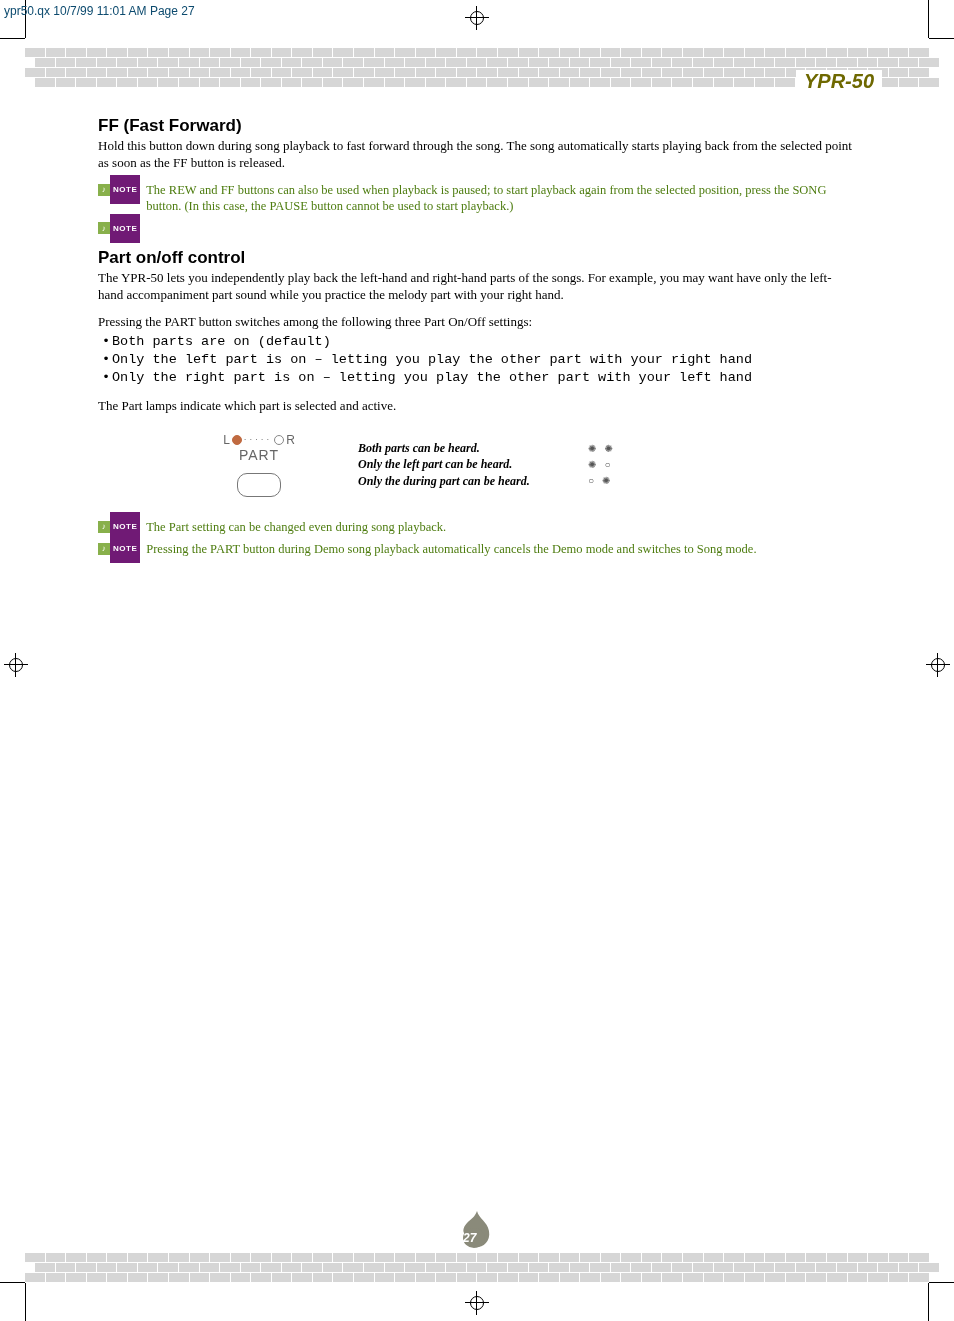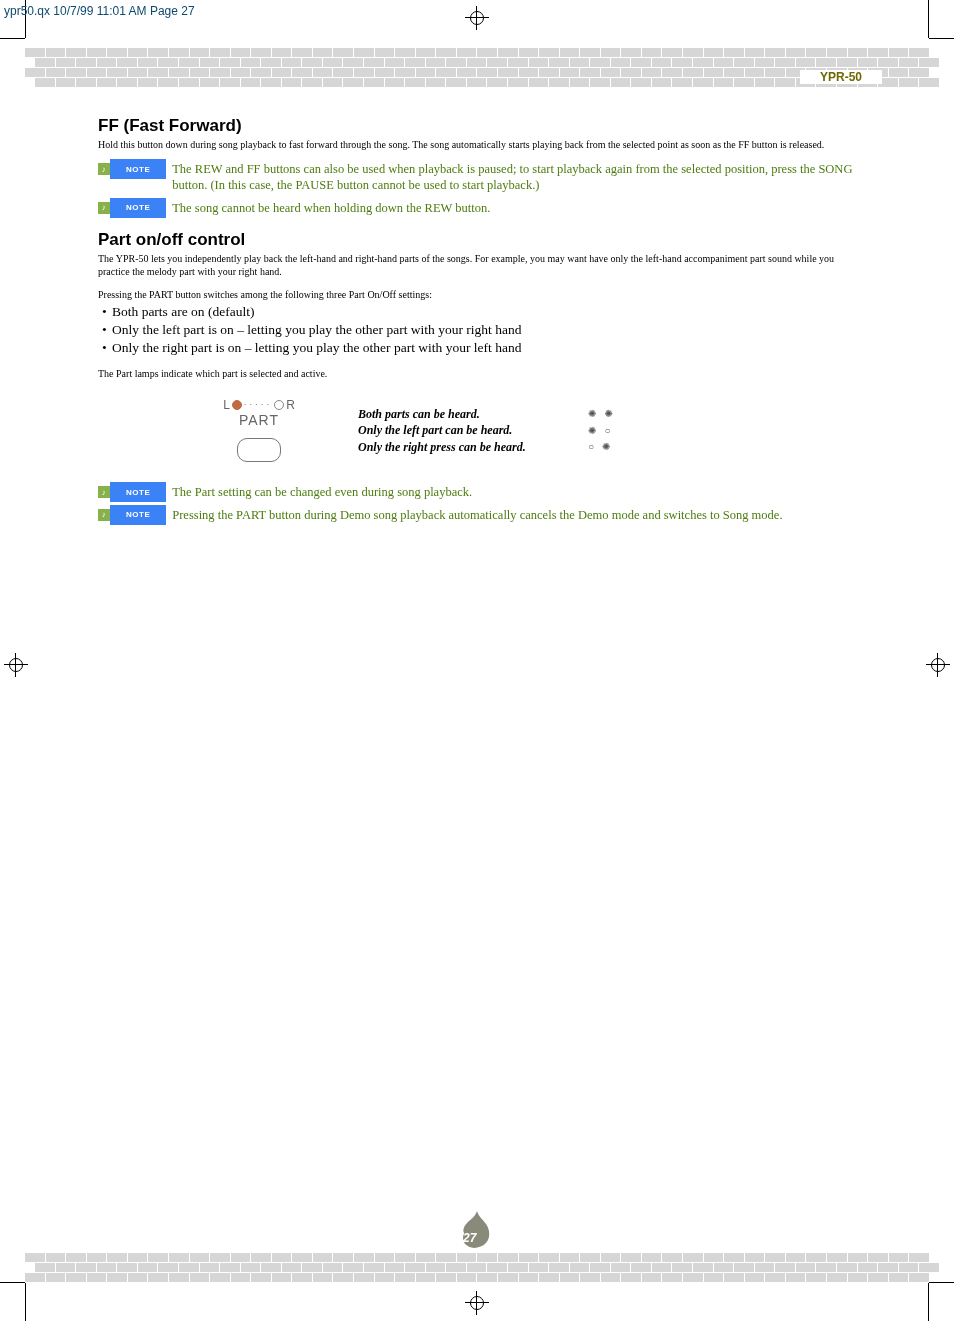--- a/index.html
+++ b/index.html
@@ -80,43 +80,44 @@
   .brick-band .brick-row + .brick-row {
     margin-top: 1px;
   }
 
   .model-label {
     position: absolute;
     right: 72px;
     top: 70px;
     font-family: Arial, Helvetica, sans-serif;
     font-weight: 800;
-    font-size: 12px;
+    font-size: 20px;
     color: #6e6800;
     background: #fff;
-    padding: 0 20px;
+    padding: 0 8px;
+    font-style: italic;
   }
 
   .page-content {
     position: absolute;
     left: 98px;
     right: 100px;
     top: 116px;
   }
 
   h2.section {
     font-family: Arial, Helvetica, sans-serif;
     font-weight: 800;
     color: #000000;
     font-size: 17px;
     margin: 0 0 2px 0;
   }
 
   .body-text {
-    font-size: 10px;
+    font-size: 13px;
     line-height: 1.3;
     margin: 0 0 10px 0;
   }
 
   .note-row {
     display: flex;
     align-items: flex-start;
     gap: 6px;
     margin: 6px 0;
   }
@@ -134,43 +135,44 @@
   .note-badge .music {
     background: #88b04b;
     color: #fff;
     width: 12px;
     height: 12px;
     display: inline-flex;
     align-items: center;
     justify-content: center;
   }
   .note-badge .note {
-    background: #3b82f6;
+    background: #701a75;
     color: #fff;
-    height: 20px;
-    padding: 0 16px;
+    height: 29px;
+    padding: 0 3px;
     display: inline-flex;
     align-items: center;
   }
   .note-text {
     color: #4d7c0f;
     font-size: 12.5px;
     line-height: 1.3;
   }
 
   .bullet-list {
     margin: 2px 0 10px 0;
     padding: 0;
   }
   .bullet-list li {
     list-style: none;
     font-size: 13.5px;
     line-height: 1.35;
     padding-left: 14px;
     position: relative;
+    font-family: Liberation Mono, monospace;
   }
   .bullet-list li::before {
     content: "•";
     position: absolute;
     left: 4px;
   }
 
   .part-figure {
     display: flex;
     align-items: center;
@@ -488,21 +490,20 @@
       <span class="note">NOTE</span>
     </span>
     <span class="note-text">The REW and FF buttons can also be used when playback is paused; to start playback again from the selected position, press the SONG button.  (In this case, the PAUSE button cannot be used to start playback.)</span>
   </div>
 
   <div class="note-row">
     <span class="note-badge">
       <span class="music">♪</span>
       <span class="note">NOTE</span>
     </span>
-    <span class="note-text">The song cannot be heard when holding down the REW button.</span>
   </div>
 
   <h2 class="section" style="margin-top:14px;">Part on/off control</h2>
   <p class="body-text">The YPR-50 lets you independently play back the left-hand and right-hand parts of the songs.  For example, you may want have only the left-hand accompaniment part sound while you practice the melody part with your right hand.</p>
   <p class="body-text" style="margin-bottom:2px;">Pressing the PART button switches among the following three Part On/Off settings:</p>
 
   <ul class="bullet-list" id="bullets">
       <li>Both parts are on (default)</li>
       <li>Only the left part is on – letting you play the other part with your right hand</li>
       <li>Only the right part is on – letting you play the other part with your left hand</li>
@@ -532,21 +533,21 @@
           </span>
         </div>
         <div class="lt-row">
           <span class="desc">Only the left part can be heard.</span>
           <span class="indicator">
             <span class="lamp-glyph">✺</span>
             <span class="lamp-glyph">○</span>
           </span>
         </div>
         <div class="lt-row">
-          <span class="desc">Only the right press can be heard.</span>
+          <span class="desc">Only the during part can be heard.</span>
           <span class="indicator">
             <span class="lamp-glyph">○</span>
             <span class="lamp-glyph">✺</span>
           </span>
         </div>
       </div>
   </div>
 
   <div class="note-row">
     <span class="note-badge">

